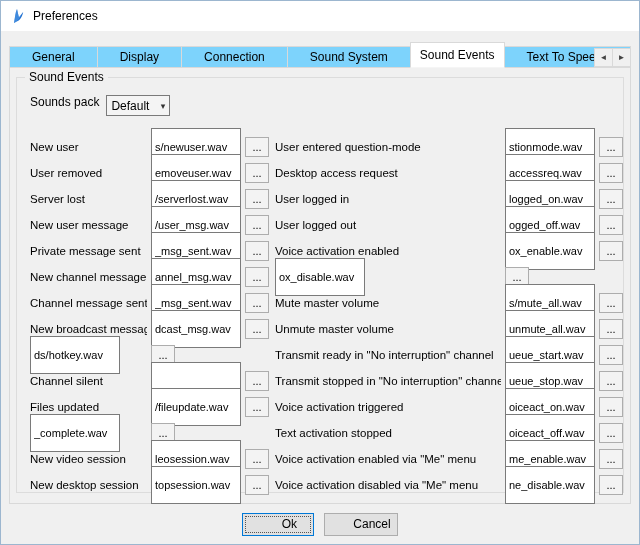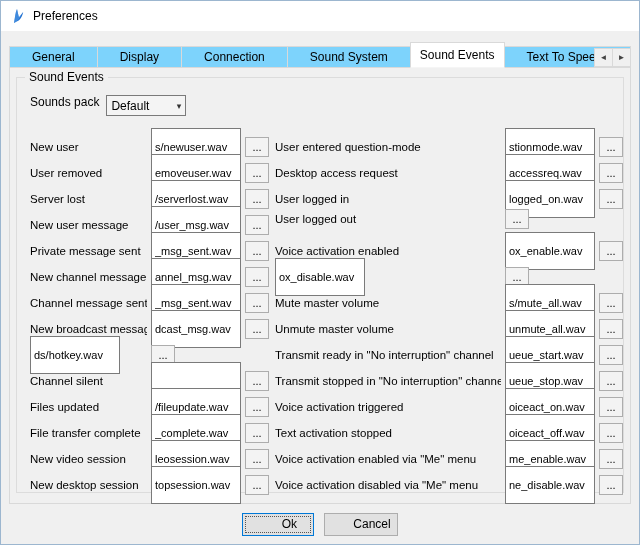--- a/index.html
+++ b/index.html
@@ -26,21 +26,21 @@
   .tab-scroller { position:absolute; right:0; bottom:1px; display:flex; }
   .scrollbtn {
     width:19px; height:19px; border:1px solid #d9d9d9; background:#f0f0f0;
     font-size:8px; color:#444; display:flex; align-items:center; justify-content:center; margin-left:-1px;
   }
   .page { flex:1 1 auto; margin:0 8px; border:1px solid #d9d9d9; background:#f0f0f0; position:relative; z-index:1; }
   .groupbox { position:absolute; left:6px; right:6px; top:9px; bottom:10px; border:1px solid #dcdcdc; }
   .groupbox-title { position:absolute; top:-8px; left:8px; background:#f0f0f0; padding:0 4px; font-size:12px; }
   .sounds-pack { display:flex; align-items:flex-start; gap:7px; margin:17px 0 0 13px; }
   .combo {
-    width:80px; height:21px; border:1px solid #7a7a7a; background:#f4f4f4;
+    width:64px; height:21px; border:1px solid #7a7a7a; background:#f4f4f4;
     display:flex; align-items:center; padding:0 4px; cursor:default;
   }
   .combo .val { flex:1 1 auto; font-size:12px; }
   .combo .arrow { font-size:9px; color:#333; }
   .cols { display:flex; margin:12px 0 0 13px; }
   .col-left  { --lw:117px; width:243px; }
   .col-right { --lw:226px; margin-left:4px; }
   .row { display:grid; grid-template-columns:var(--lw) 90px 24px; gap:4px; align-items:center; height:26px; }
   .rlabel { font-size:11.5px; white-space:nowrap; overflow:hidden; }
   .rfield {
@@ -154,21 +154,20 @@
               <span class="rlabel">Channel silent</span>
               <input class="rfield" type="text" value="" style="">
               <button class="browse">...</button>
             </div>
             <div class="row">
               <span class="rlabel">Files updated</span>
               <input class="rfield" type="text" value="/fileupdate.wav" style="">
               <button class="browse">...</button>
             </div>
             <div class="row">
-              <span class="rlabel">File transfer complete</span>
               <input class="rfield" type="text" value="_complete.wav" style="">
               <button class="browse">...</button>
             </div>
             <div class="row">
               <span class="rlabel">New video session</span>
               <input class="rfield" type="text" value="leosession.wav" style="">
               <button class="browse">...</button>
             </div>
             <div class="row">
               <span class="rlabel">New desktop session</span>
@@ -187,20 +186,21 @@
               <input class="rfield" type="text" value="accessreq.wav" style="">
               <button class="browse">...</button>
             </div>
             <div class="row">
               <span class="rlabel">User logged in</span>
               <input class="rfield" type="text" value="logged_on.wav" style="">
               <button class="browse">...</button>
             </div>
             <div class="row">
               <span class="rlabel">User logged out</span>
+              <input class="rfield" type="text" value="ogged_off.wav" style="">
               <button class="browse">...</button>
             </div>
             <div class="row">
               <span class="rlabel">Voice activation enabled</span>
               <input class="rfield" type="text" value="ox_enable.wav" style="">
               <button class="browse">...</button>
             </div>
             <div class="row">
               <input class="rfield" type="text" value="ox_disable.wav" style="">
               <button class="browse">...</button>

